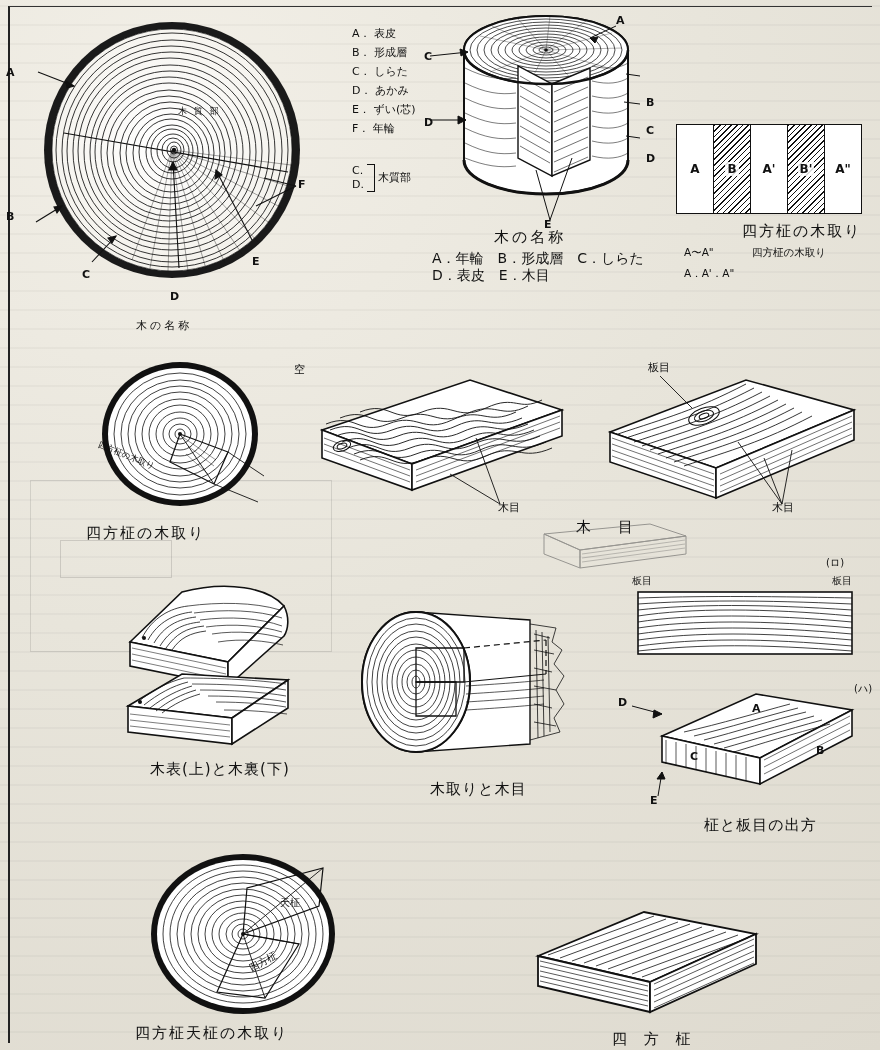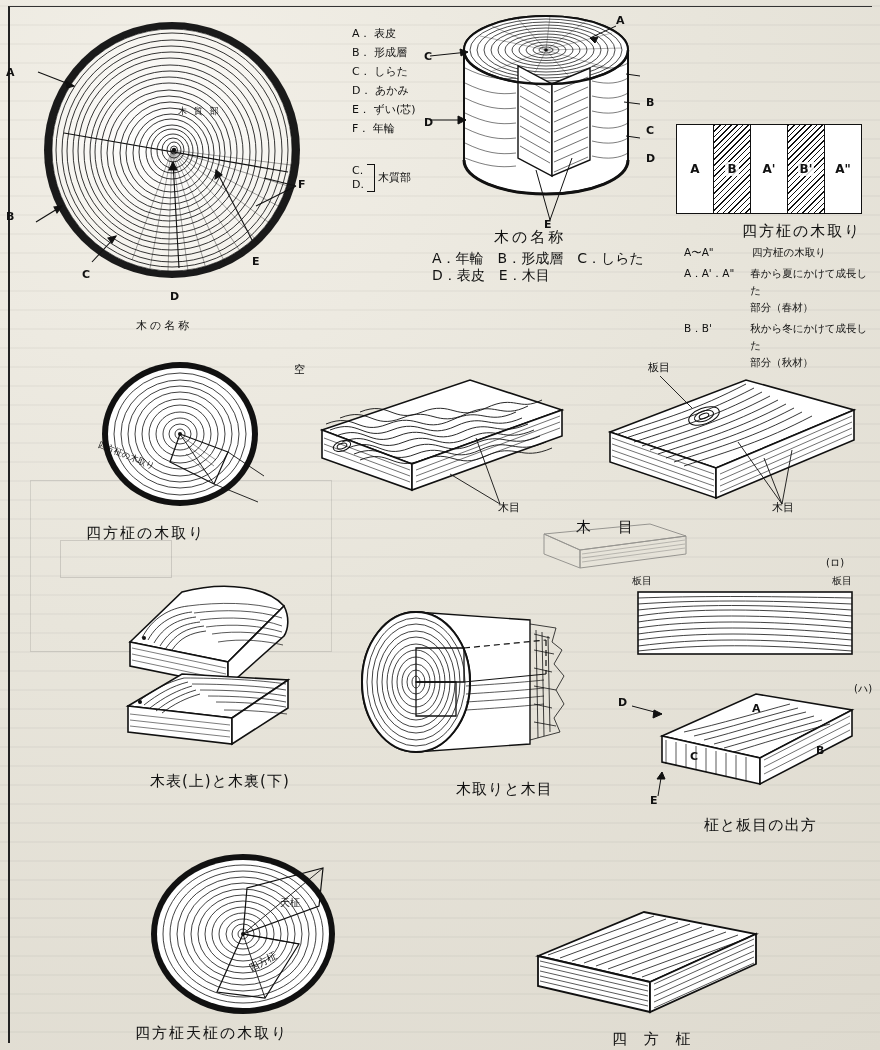--- a/index.html
+++ b/index.html
@@ -311,27 +311,20 @@
   </div>
 </div>
 <div class="cap" style="left:742px;top:222px;letter-spacing:2px;">四方柾の木取り</div>
 <div class="legend2" style="left:684px;top:244px;width:190px;">
   <div class="r" style="margin-bottom:4px;">
     <div class="k">A〜A"</div>
     <div>四方柾の木取り</div>
   </div>
   <div class="r" style="margin-bottom:4px;">
     <div class="k">A．A'．A"</div>
-    <div style="white-space:pre-line;">春から夏にかけて成長した
-部分（春材）</div>
-  </div>
-  <div class="r">
-    <div class="k">B．B'</div>
-    <div style="white-space:pre-line;">秋から冬にかけて成長した
-部分（秋材）</div>
   </div>
 </div>
 
 <div class="fig" style="left:96px;top:356px;">
   <svg width="190" height="170" viewBox="0 0 190 170">
     <ellipse cx="84" cy="78" rx="78" ry="72" fill="#111"></ellipse>
     <ellipse cx="84" cy="78" rx="72" ry="66" fill="#fff"></ellipse>
     <g fill="none" stroke="#111" stroke-width="0.8">
       <ellipse cx="84" cy="78" rx="66" ry="61"></ellipse>
       <ellipse cx="84" cy="78" rx="59" ry="54"></ellipse>
@@ -521,21 +514,21 @@
       <path d="M100,130 C128,130 158,132 178,136"></path>
       <path d="M108,136 C134,136 160,138 178,141"></path>
       <path d="M116,144 C140,144 162,146 179,148"></path>
     </g>
     <g fill="none" stroke="#111" stroke-width="0.55">
       <path d="M22,148 L122,159"></path>
         <path d="M22,154 L122,165"></path>
         <path d="M22,160 L122,171"></path>
     </g>
   </svg>
-  <div class="cap" style="left:42px;top:206px;letter-spacing:1px;">木表(上)と木裏(下)</div>
+  <div class="cap" style="left:42px;top:194px;letter-spacing:1px;">木表(上)と木裏(下)</div>
 </div>
 
 <div class="fig" style="left:330px;top:598px;">
   <svg width="260" height="180" viewBox="0 0 260 180">
 
     <path d="M86,14 L200,22 L200,146 L86,154 Z" fill="#fff" stroke="#111" stroke-width="1.4"></path>
     <path d="M86,14 a54,70 0 0 0 0,140 a54,70 0 0 0 0,-140" fill="#fff" stroke="#111" stroke-width="2"></path>
     <ellipse cx="86" cy="84" rx="54" ry="70" fill="#fff" stroke="#111" stroke-width="2"></ellipse>
 
     <g fill="none" stroke="#111" stroke-width="0.8">
@@ -573,21 +566,21 @@
         <path d="M204,52 L224,56"></path>
         <path d="M204,70 L222,74"></path>
       <path d="M204,88 L226,92"></path>
         <path d="M204,106 L222,110"></path>
         <path d="M204,124 L226,128"></path>
       <path d="M206,32 L208,140"></path>
         <path d="M212,34 L214,138"></path>
         <path d="M218,38 L220,134"></path>
     </g>
   </svg>
-  <div class="cap" style="left:100px;top:182px;letter-spacing:1px;margin-left:26px;">木取りと木目</div>
+  <div class="cap" style="left:100px;top:182px;letter-spacing:1px;">木取りと木目</div>
 </div>
 
 <div class="fig" style="left:636px;top:580px;">
   <svg width="222" height="80" viewBox="0 0 222 80">
     <rect x="2" y="12" width="214" height="62" fill="#fff" stroke="#111" stroke-width="1.6"></rect>
     <g fill="none" stroke="#111" stroke-width="0.8">
       <path d="M2,18 C60,16 120,16 216,18"></path>
       <path d="M2,24 C60,20 124,20 216,24"></path>
       <path d="M2,30 C56,24 126,24 216,30"></path>
       <path d="M2,36 C54,28 128,28 216,36"></path>

